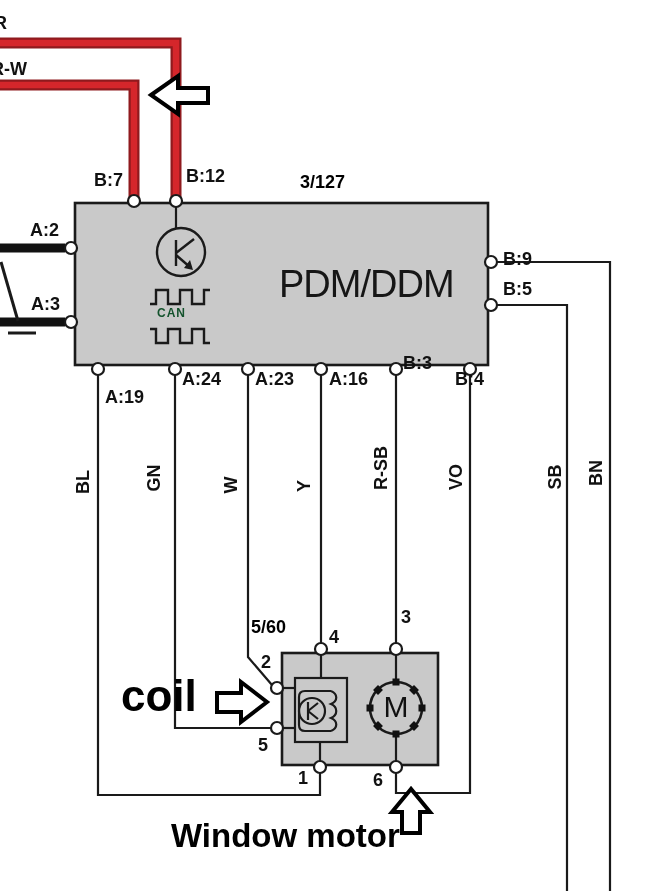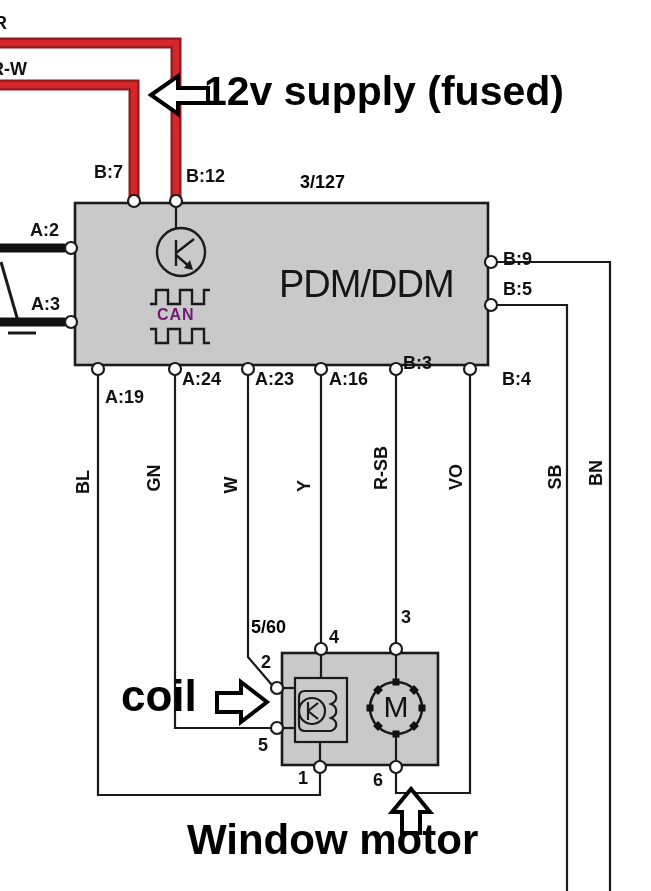--- a/index.html
+++ b/index.html
@@ -5,21 +5,21 @@
   html,body{margin:0;padding:0;background:#fff;}
   #canvas{position:relative;width:651px;height:891px;background:#ffffff;overflow:hidden;
           font-family:"Liberation Sans",sans-serif;}
   svg{position:absolute;left:0;top:0;}
   .lbl{position:absolute;color:#111;white-space:nowrap;line-height:1;}
   .pin-lbl{font-size:18px;font-weight:600;}
   .id-lbl{font-size:18px;font-weight:700;color:#000;}
   .mod-name{font-size:38px;font-weight:400;letter-spacing:-1px;color:#161616;}
   .rot{width:70px;height:20px;text-align:center;transform:rotate(-90deg);transform-origin:center;}
   .ann{font-weight:700;color:#000;}
-  .can-lbl{font-size:16px;font-weight:700;letter-spacing:1px;color:#701a75;}
+  .can-lbl{font-size:12px;font-weight:700;letter-spacing:1px;color:#14532d;}
   .m-lbl{font-size:30px;font-weight:400;color:#111;width:30px;text-align:center;}
   
   .red-outline{fill:none;stroke-width:11;}
   .red-core{fill:none;stroke-width:6.5;}
   .wire{fill:none;stroke:#1a1a1a;stroke-width:2.2;}
   .wire-thick{fill:none;stroke:#111;stroke-width:9;}
   .sym{fill:none;stroke:#1a1a1a;stroke-width:2.4;}
   .module{stroke:#1a1a1a;stroke-width:2.6;}
   .coilbox{fill:none;stroke:#1a1a1a;stroke-width:2.2;}
   .pin{fill:#ffffff;stroke:#1a1a1a;stroke-width:2.2;}
@@ -117,61 +117,60 @@
       <circle cx="277" cy="688" r="6" class="pin"></circle>
       <circle cx="277" cy="728" r="6" class="pin"></circle>
       <circle cx="320" cy="767" r="6" class="pin"></circle>
       <circle cx="396" cy="767" r="6" class="pin"></circle>
     </g>
   </svg>
 
   <div class="lbl pin-lbl" style="left:-6px;top:14px">R</div>
   <div class="lbl pin-lbl" style="left:-9px;top:60px">R-W</div>
 
-  <div class="lbl pin-lbl" style="left:94px;top:163px">B:7</div>
+  <div class="lbl pin-lbl" style="left:94px;top:171px">B:7</div>
   <div class="lbl pin-lbl" style="left:186px;top:167px">B:12</div>
   <div class="lbl id-lbl" style="left:300px;top:173px">3/127</div>
 
   <div class="lbl pin-lbl" style="left:30px;top:221px">A:2</div>
   <div class="lbl pin-lbl" style="left:31px;top:295px">A:3</div>
 
   <div class="lbl pin-lbl" style="left:503px;top:250px">B:9</div>
   <div class="lbl pin-lbl" style="left:503px;top:280px">B:5</div>
 
   <div class="lbl mod-name" style="left:279px;top:265px">PDM/DDM</div>
   <div class="lbl can-lbl" style="left:157px;top:307px">CAN</div>
 
   <div class="lbl pin-lbl" style="left:105px;top:388px">A:19</div>
   <div class="lbl pin-lbl" style="left:182px;top:370px">A:24</div>
   <div class="lbl pin-lbl" style="left:255px;top:370px">A:23</div>
   <div class="lbl pin-lbl" style="left:329px;top:370px">A:16</div>
   <div class="lbl pin-lbl" style="left:403px;top:354px">B:3</div>
-  <div class="lbl pin-lbl" style="left:502px;top:370px">B:4</div>
+  <div class="lbl pin-lbl" style="left:455px;top:370px">B:4</div>
 
   <div class="lbl pin-lbl rot" style="left:49px;top:472px">BL</div>
   <div class="lbl pin-lbl rot" style="left:120px;top:468px">GN</div>
   <div class="lbl pin-lbl rot" style="left:197px;top:475px">W</div>
   <div class="lbl pin-lbl rot" style="left:270px;top:476px">Y</div>
   <div class="lbl pin-lbl rot" style="left:347px;top:458px">R-SB</div>
   <div class="lbl pin-lbl rot" style="left:422px;top:467px">VO</div>
   <div class="lbl pin-lbl rot" style="left:521px;top:467px">SB</div>
   <div class="lbl pin-lbl rot" style="left:562px;top:463px">BN</div>
 
   <div class="lbl id-lbl" style="left:251px;top:618px">5/60</div>
   <div class="lbl pin-lbl" style="left:261px;top:653px">2</div>
   <div class="lbl pin-lbl" style="left:329px;top:628px">4</div>
   <div class="lbl pin-lbl" style="left:401px;top:608px">3</div>
   <div class="lbl pin-lbl" style="left:258px;top:736px">5</div>
   <div class="lbl pin-lbl" style="left:298px;top:769px">1</div>
   <div class="lbl pin-lbl" style="left:373px;top:771px">6</div>
   <div class="lbl m-lbl" style="left:381px;top:692px">M</div>
 
-  <div class="lbl ann" style="left:204px;top:71px;font-size:41px">12v supply (fused)</div>
   <div class="lbl ann" style="left:121px;top:674px;font-size:44px">coil</div>
-  <div class="lbl ann" style="left:187px;top:819px;font-size:42px">Window motor</div>
+  <div class="lbl ann" style="left:171px;top:819px;font-size:33px">Window motor</div>
 
   <svg width="651" height="891" viewBox="0 0 651 891" style="pointer-events:none">
     <path d="M151,95 L178,76 L178,88 L208,88 L208,103 L178,103 L178,114 Z" class="ann-arrow"></path>
     <path d="M267,702 L241,682 L241,693 L217,693 L217,712 L241,712 L241,722 Z" class="ann-arrow"></path>
     <path d="M411,789 L392,812 L402,812 L402,833 L420,833 L420,812 L430,812 Z" class="ann-arrow"></path>
   </svg>
 
 </div>
 
 </body></html>

